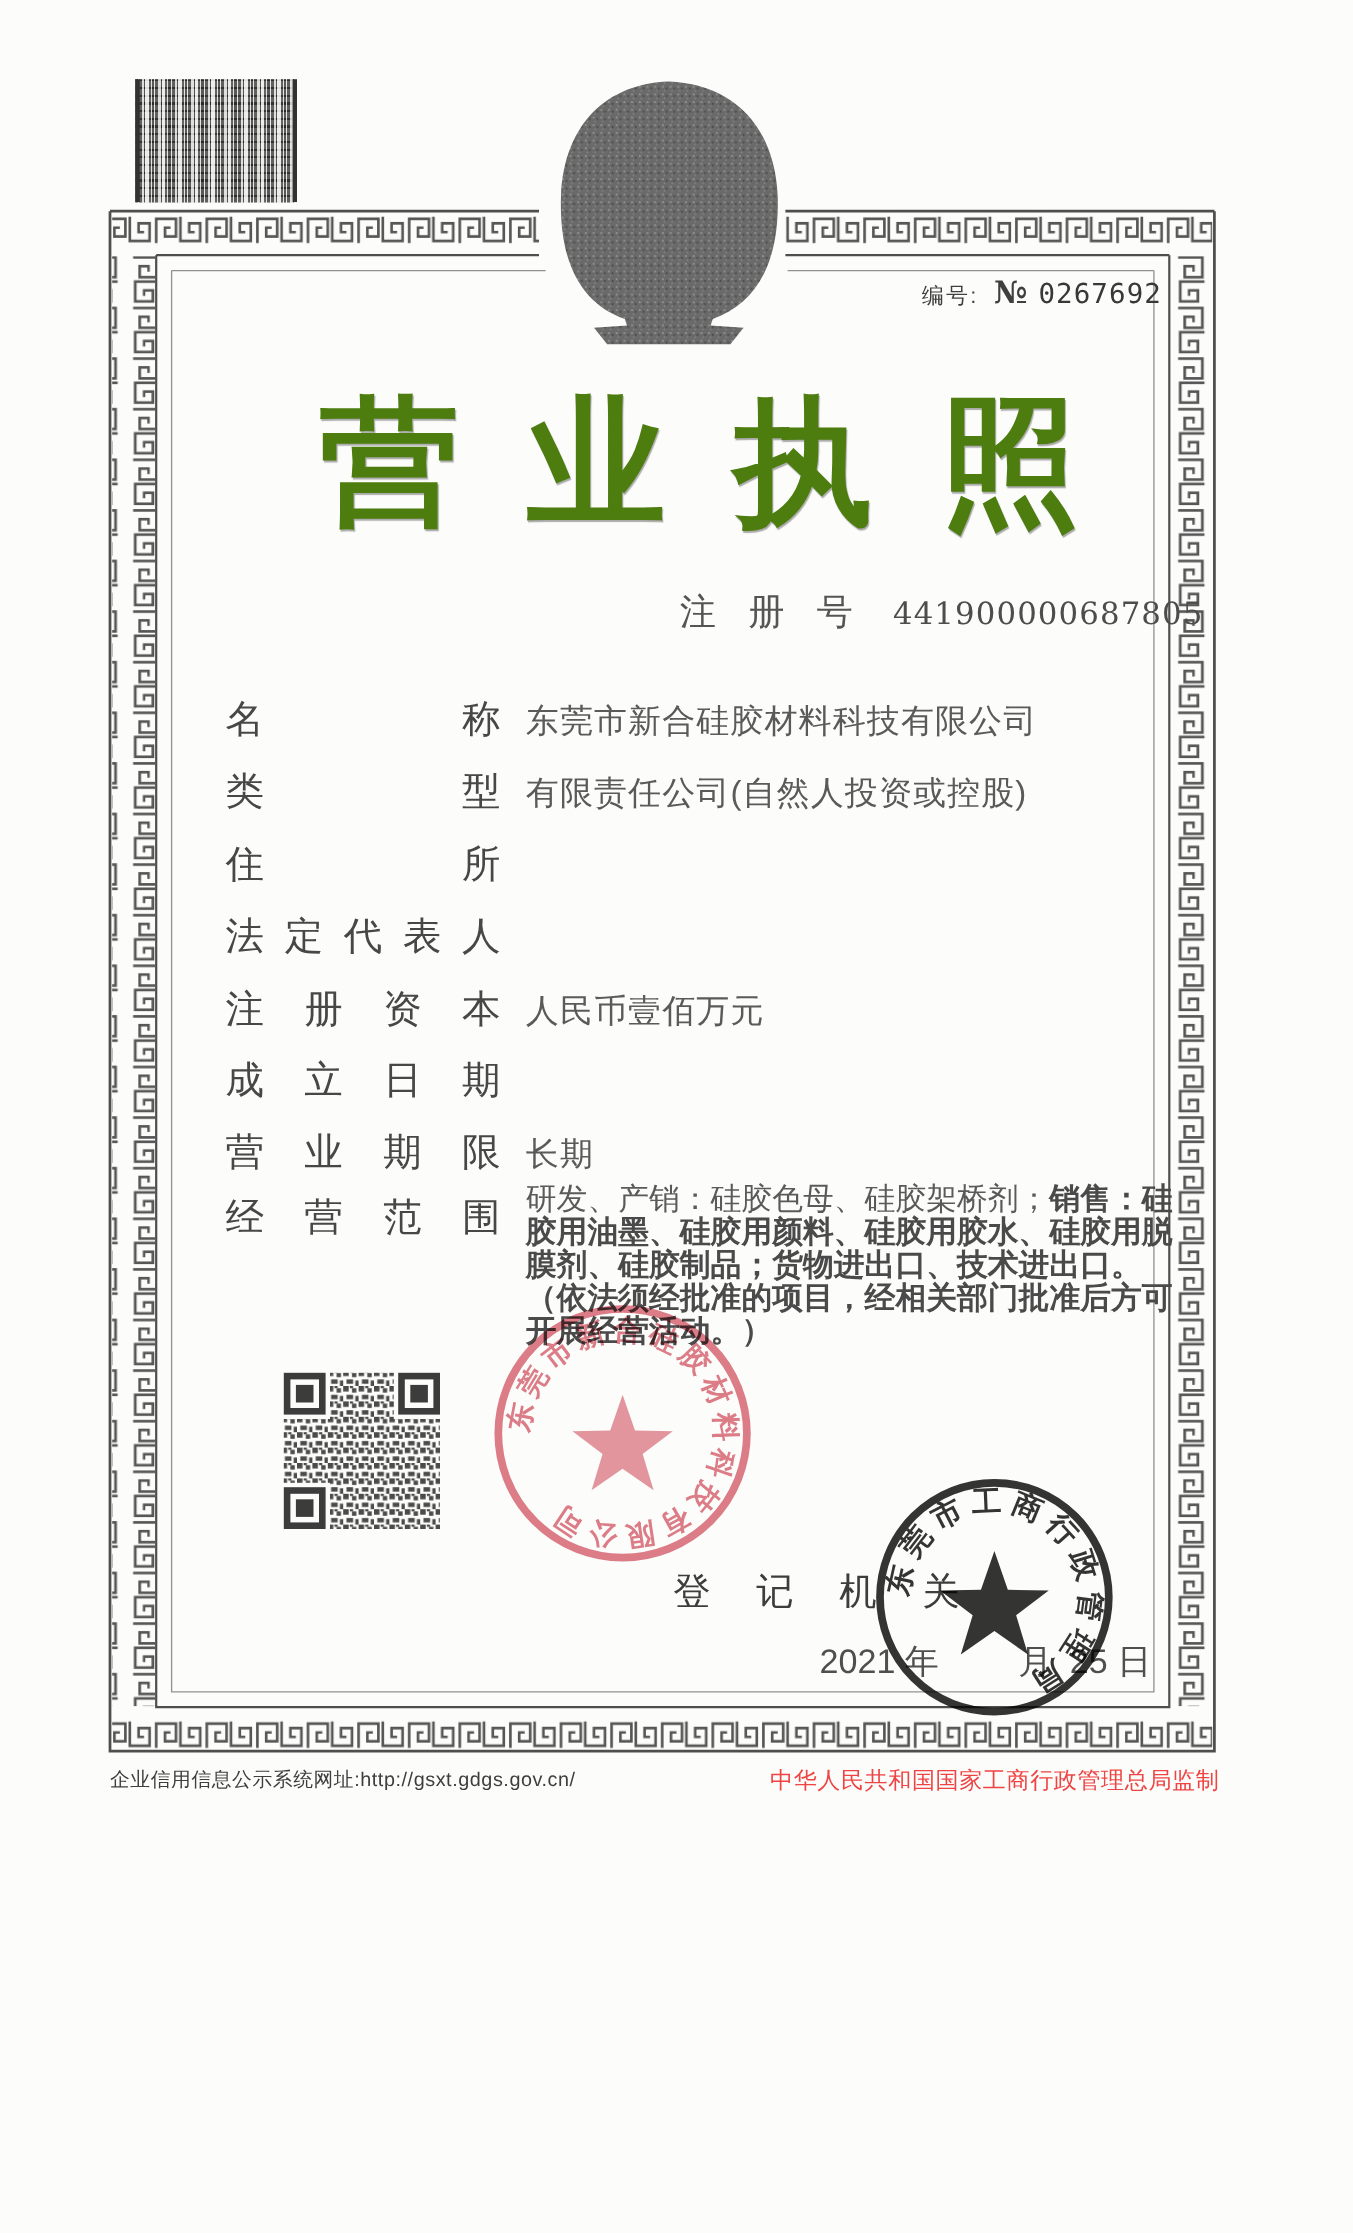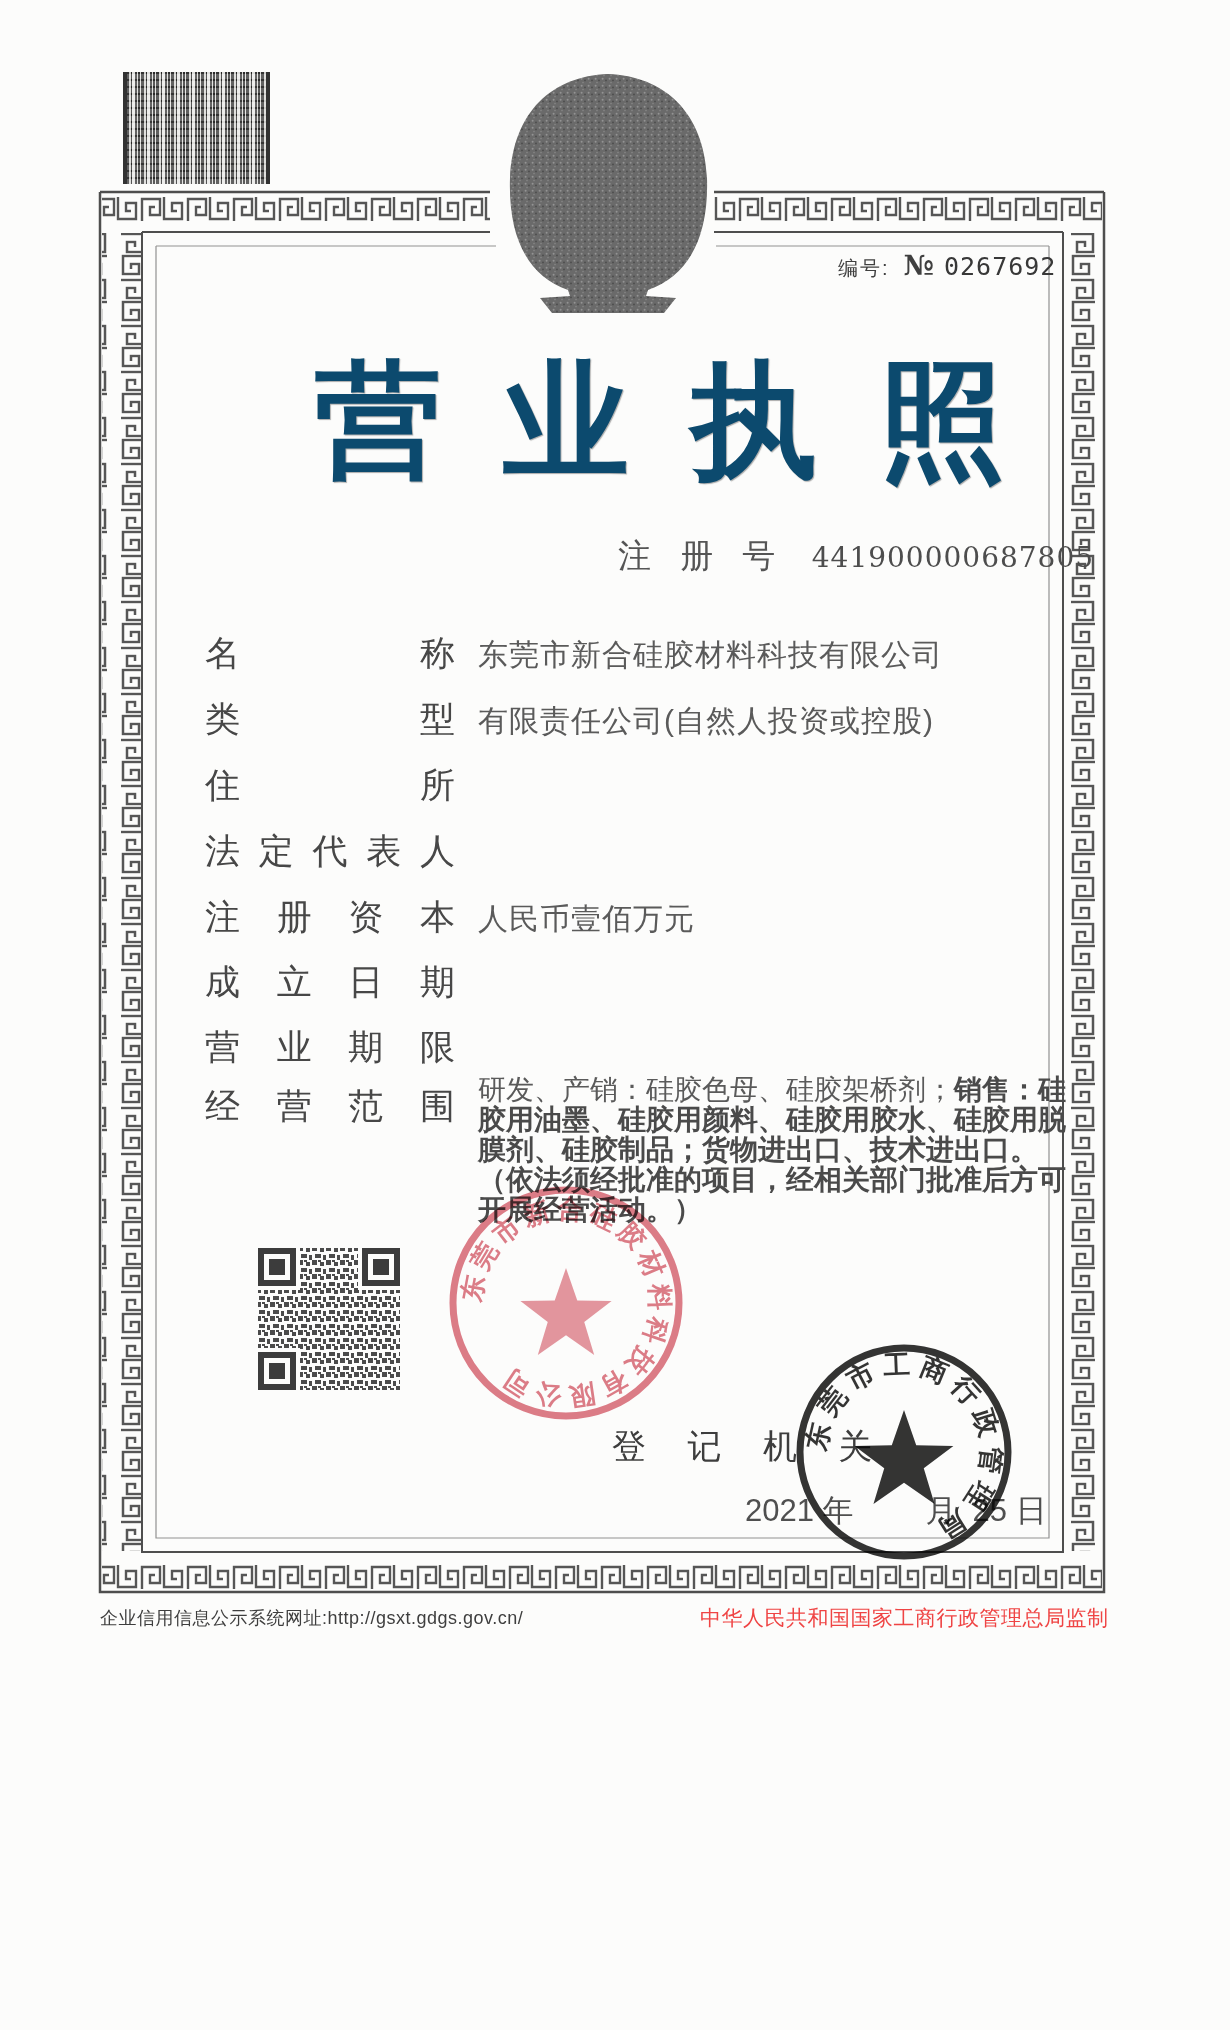--- a/index.html
+++ b/index.html
@@ -25,23 +25,22 @@
 
   
   #serial{left:838px;top:249px;white-space:nowrap;color:#3f3f3f;}
   #serial .cjk{font-size:20px;letter-spacing:2px;}
   #serial .numero{font-family:"DejaVu Serif",serif;font-weight:bold;font-size:28px;margin-left:14px;}
   #serial .num{font-family:"DejaVu Sans Mono",monospace;font-size:25px;margin-left:10px;color:#383838;letter-spacing:1px;}
 
   
   #title{
     left:291px;top:352px;font-size:126px;line-height:1.1;font-weight:900;
-    letter-spacing:62px;white-space:nowrap;color:#0c4a6e;
+    letter-spacing:62px;white-space:nowrap;color:#4d7c0f;
     text-shadow:1px 1px 1px rgba(70,70,70,.45);
-    margin-left:24px;
   }
 
   
   #regline{left:618px;top:534px;white-space:nowrap;}
   #regline .lbl{font-size:33px;letter-spacing:10px;color:#555;}
   #regline .no{font-family:"DejaVu Serif",serif;font-size:28px;letter-spacing:1px;color:#4d4d4d;margin-left:22px;}
 
   
   .row{position:absolute;left:205px;width:880px;height:50px;}
   .lab{
@@ -172,20 +171,21 @@
       <span>期</span>
     </div>
 </div>
 <div class="row" style="top:1024px">
   <div class="lab just">
       <span>营</span>
       <span>业</span>
       <span>期</span>
       <span>限</span>
     </div>
+  <div class="val">长期</div>
 </div>
 <div class="row" id="row-scope" style="top:1083px">
   <div class="lab just">
       <span>经</span>
       <span>营</span>
       <span>范</span>
       <span>围</span>
     </div>
   <div class="val"><span class="seg1">研发、产销：硅胶色母、硅胶架桥剂；</span><span class="seg2">销售：硅胶用油墨、硅胶用颜料、硅胶用胶水、硅胶用脱膜剂、硅胶制品；货物进出口、技术进出口。（依法须经批准的项目，经相关部门批准后方可开展经营活动。）</span></div>
 </div>

